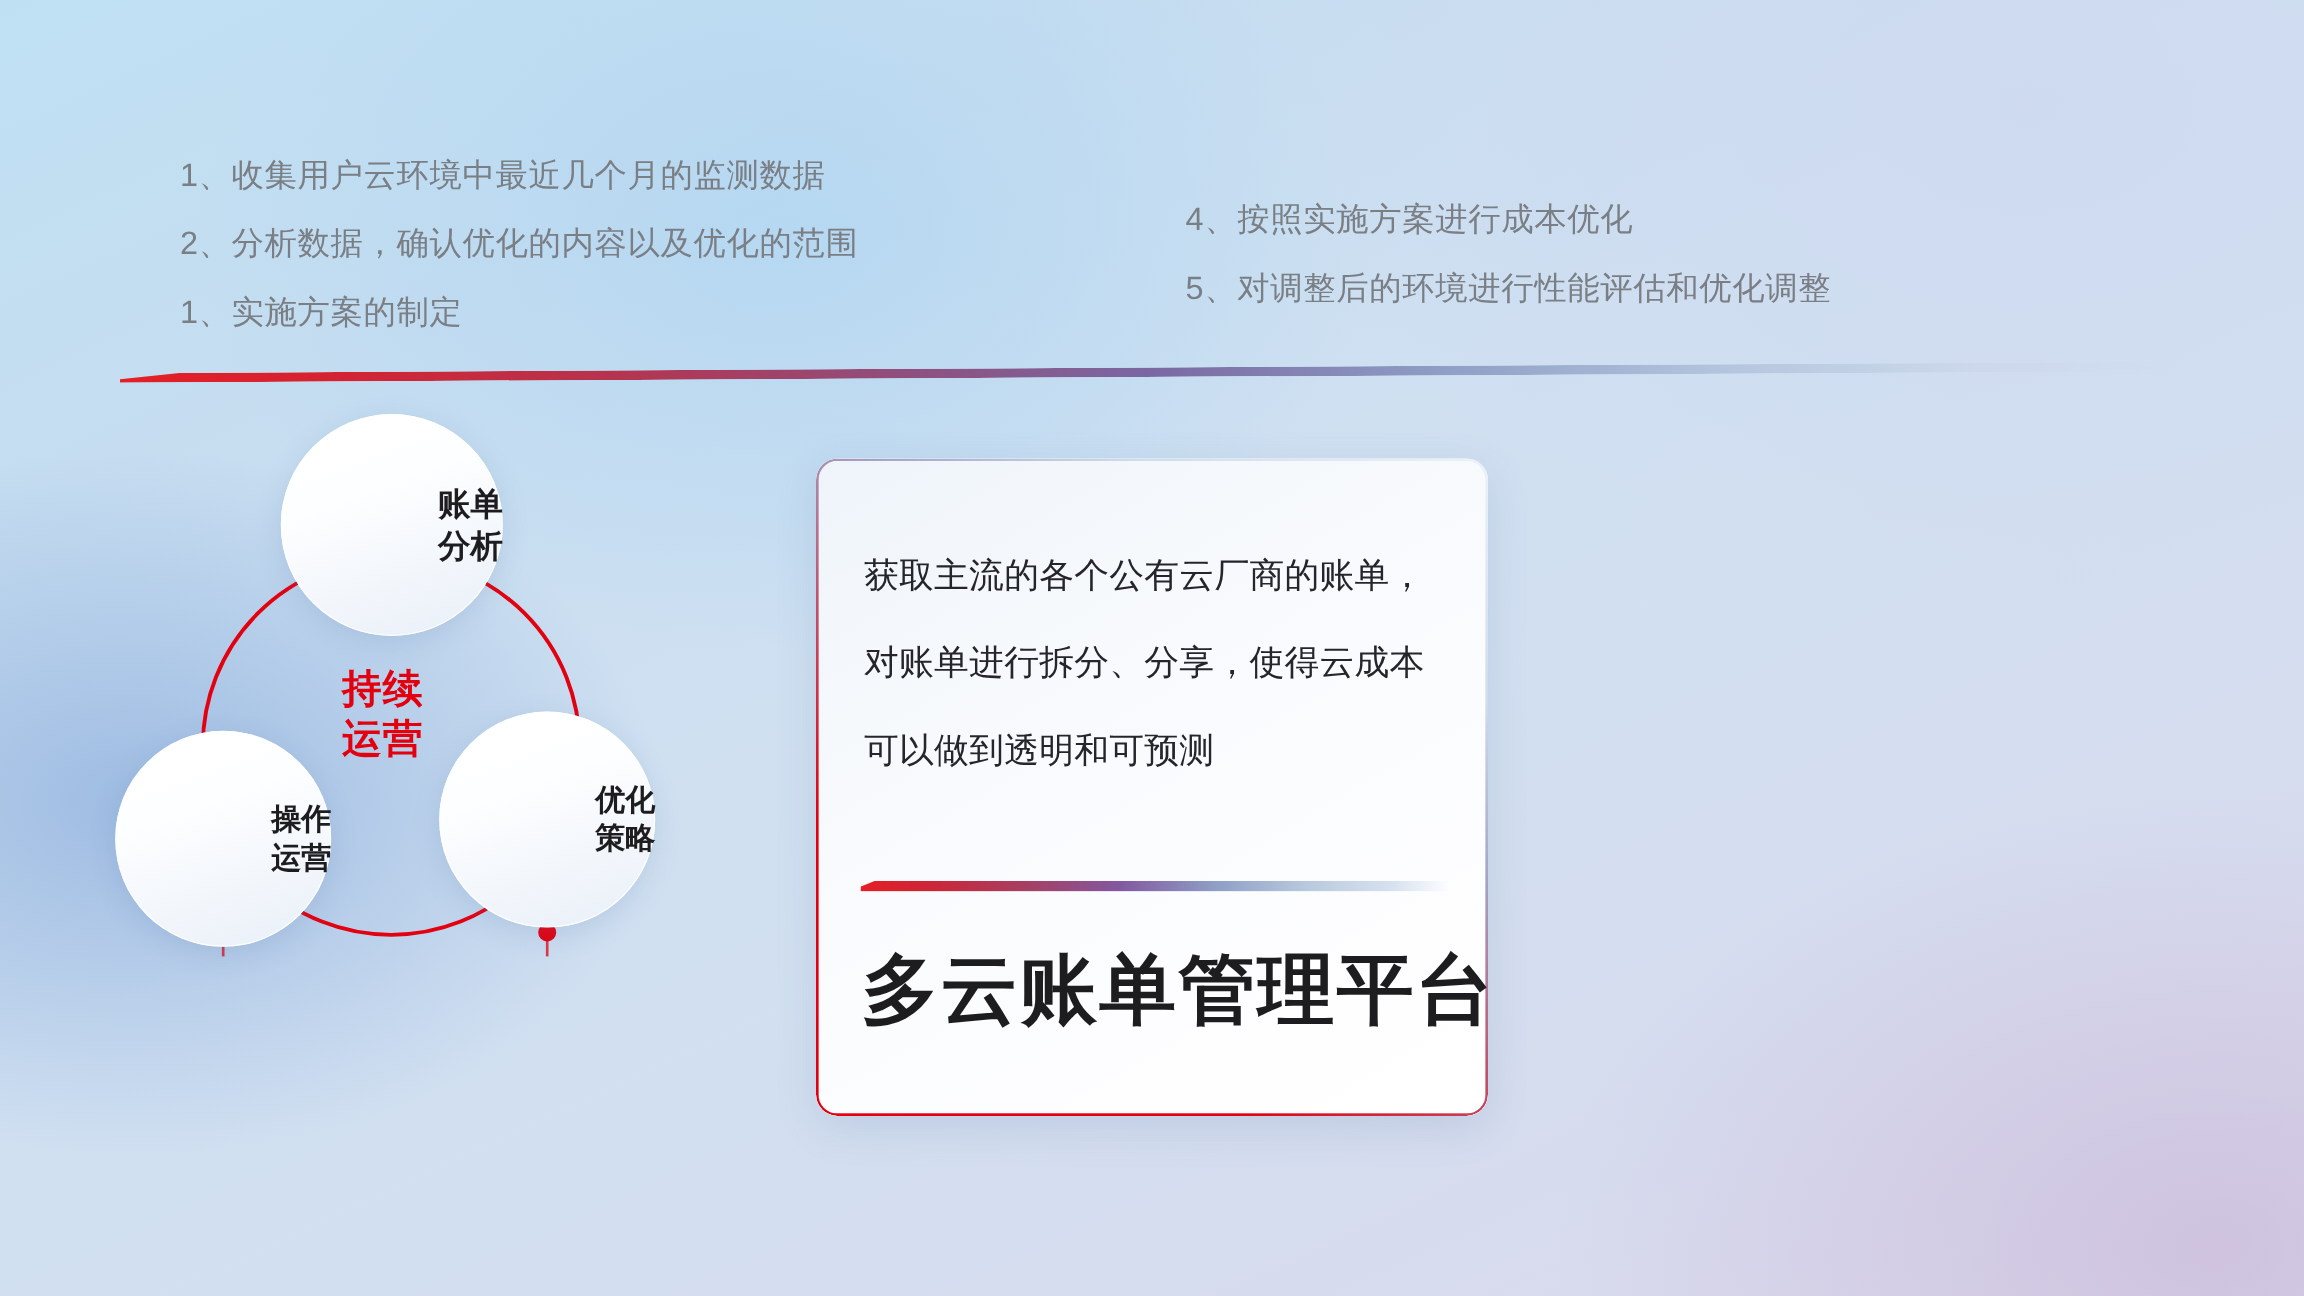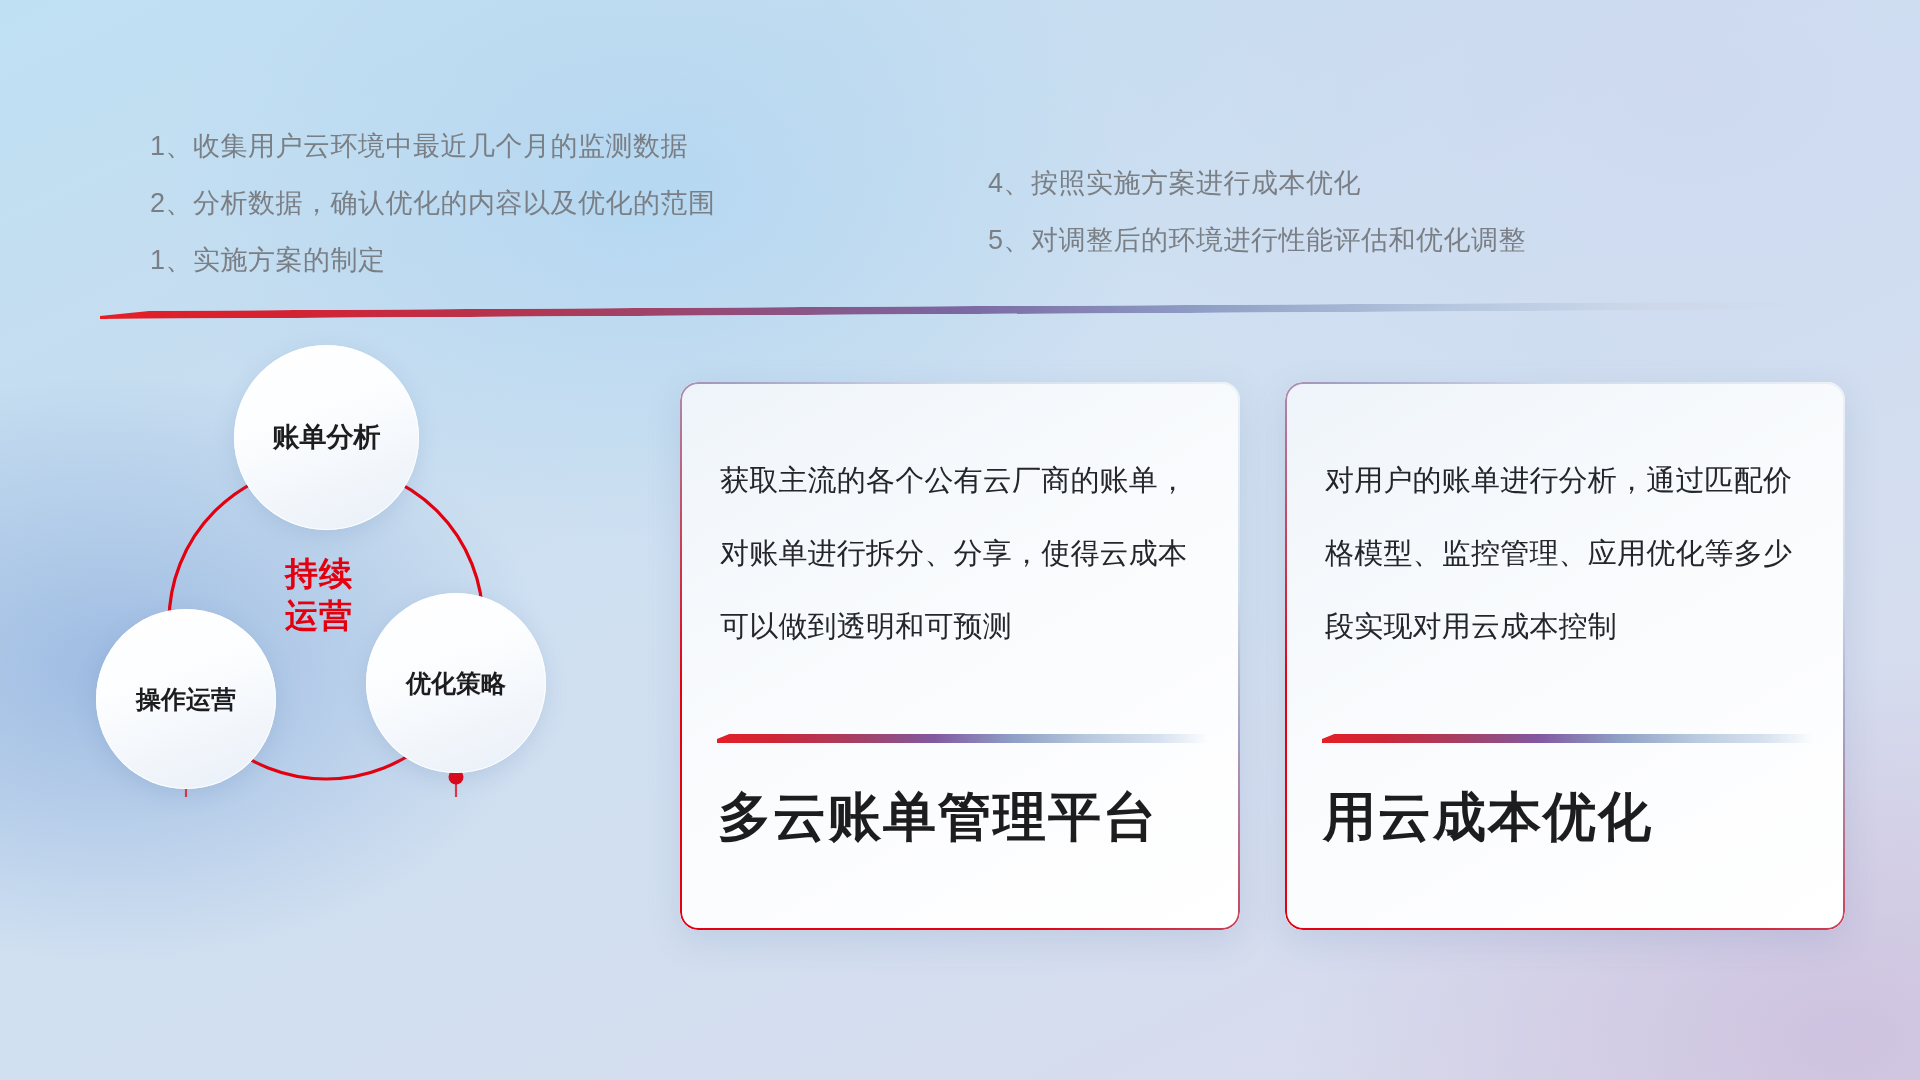--- a/index.html
+++ b/index.html
@@ -50,22 +50,22 @@
 
   
   #diagram { position: absolute; left: 96px; top: 345px; width: 560px; height: 600px; }
   #diagram svg { position: absolute; left: 0; top: 0; }
 
   .bub {
     position: absolute;
     border-radius: 50%;
     background: linear-gradient(160deg, #ffffff 0%, #fdfeff 35%, #f2f6fb 70%, #e8eff8 100%);
     box-shadow: 0 6px 22px rgba(90,120,170,0.18), inset 0 0 0 1px rgba(255,255,255,0.85);
-    display: flex; flex-direction: row;
-    align-items: center; justify-content: center;
+    display: flex; flex-direction: column;
+    align-items: flex-end; justify-content: center;
     color: #1d1d1f; font-weight: 700;
     line-height: 1.28;
     text-align: center;
   }
   .bub span { display: block; }
   #bub-top  { left: 138px; top: 0px;   width: 185px; height: 185px; font-size: 27px; }
   #bub-left { left: 0px;   top: 264px; width: 180px; height: 180px; font-size: 25px; }
   #bub-right{ left: 270px; top: 248px; width: 180px; height: 180px; font-size: 25px; }
 
   #center-label {
@@ -114,23 +114,24 @@
     left: 37px; right: 32px; top: 352px;
     height: 9px;
     background: linear-gradient(90deg,
       #e41f26 0%, #cd2638 12%, #a63f63 28%, #8258a0 44%,
       #8e9ec5 60%, #b9cade 76%, #d6e1ef 90%, rgba(225,234,245,0) 100%);
     clip-path: polygon(0 55%, 2.5% 0, 100% 0, 100% 100%, 0 100%);
   }
   .card-title {
     position: absolute;
     left: 38px; right: 32px; top: 400px;
-    font-size: 53px; font-weight: 800;
+    font-size: 64px; font-weight: 800;
     color: #1d1d1f;
     letter-spacing: 2px;
+    text-align: center;
     white-space: nowrap;
   }
 </style>
 </head>
 <body>
 
 <div id="stage">
 
   <div class="list-col left">
     <div class="list-item">1、收集用户云环境中最近几个月的监测数据</div>
@@ -179,19 +180,14 @@
       <div>运营</div>
     </div>
   </div>
 
   <div class="card" id="card-1">
     <div class="card-body">获取主流的各个公有云厂商的账单，对账单进行拆分、分享，使得云成本可以做到透明和可预测</div>
     <div class="card-rule"></div>
     <div class="card-title">多云账单管理平台</div>
   </div>
 
-  <div class="card" id="card-2">
-    <div class="card-body">对用户的账单进行分析，通过匹配价格模型、监控管理、应用优化等多少段实现对用云成本控制</div>
-    <div class="card-rule"></div>
-    <div class="card-title">用云成本优化</div>
-  </div>
 
 </div>
 
 </body></html>

